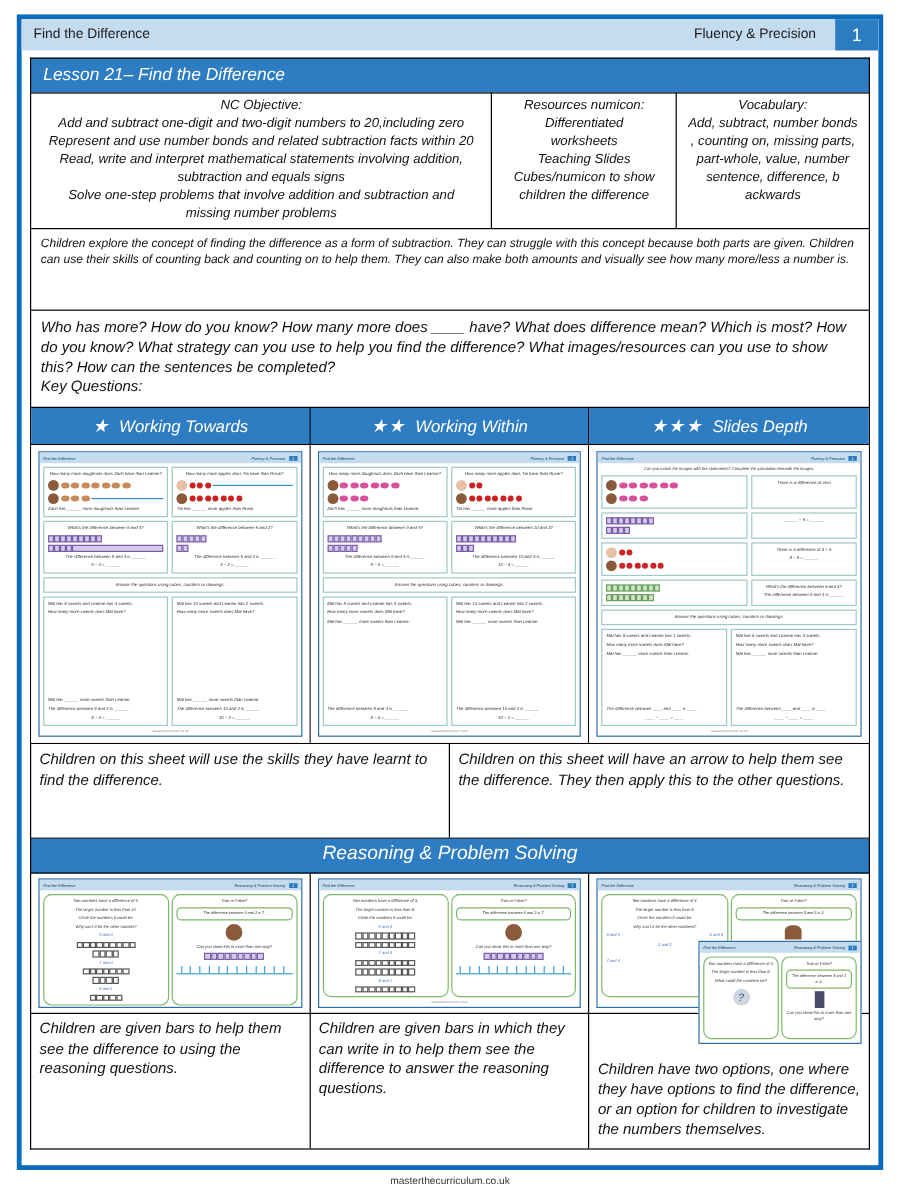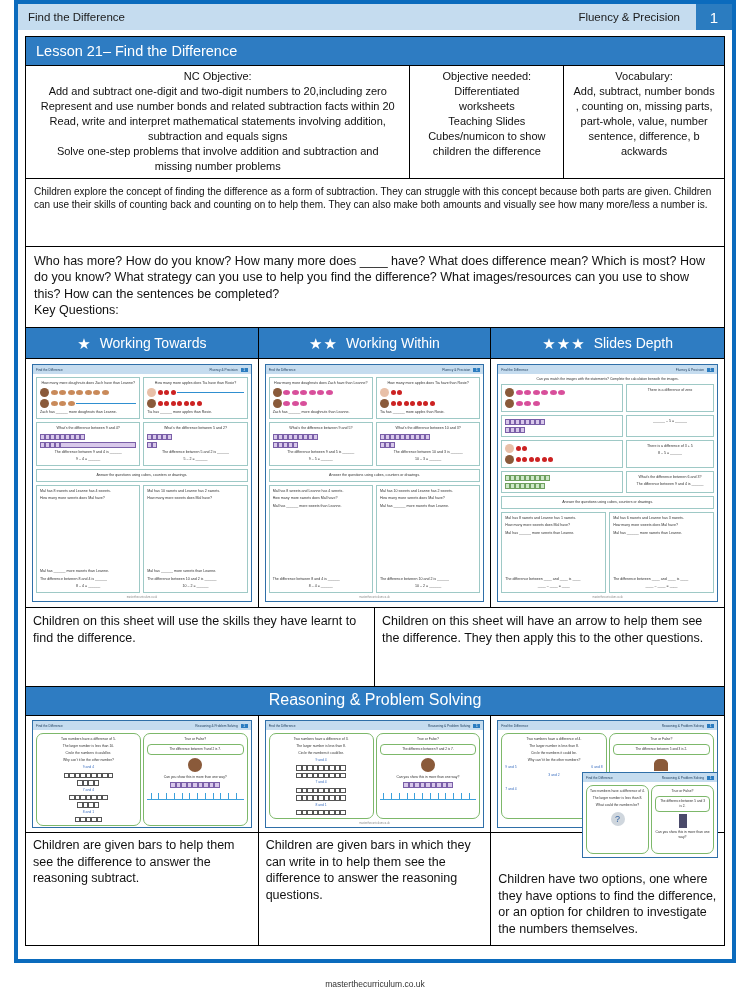--- a/index.html
+++ b/index.html
@@ -12,21 +12,21 @@
   .page {
     position: relative;
     width: 750px; height: 1000px;
     background: #ffffff;
     overflow: hidden;
   }
 
   
   .frame {
     position: absolute;
-    left: 14px; top: 0;
+    left: 14px; top: 12px;
     width: 722px; height: 963px;
     border: 4px solid #0b6bbd;
     background: #ffffff;
   }
 
   
   .topbar {
     position: relative;
     height: 26px;
     background: #c5dcef;
@@ -48,20 +48,21 @@
     width: 36px; height: 26px;
     background: #2b7cc0;
     color: #ffffff;
     font-size: 15px;
     display: flex; align-items: center; justify-content: center;
   }
 
   
   .content {
     padding: 6px 7px 0 7px;
+    font-style: italic;
   }
 
   .tbl {
     border-collapse: collapse;
     width: 100%;
     table-layout: fixed;
     text-align: center;
   }
   .tbl td, .tbl th {
     border: 1px solid #000;
@@ -315,21 +316,21 @@
           <td class="objbox" style="width:55%;">
             <p>NC Objective:</p>
             <p>Add and subtract one-digit and two-digit numbers to 20,including zero</p>
             <p>Represent and use number bonds and related subtraction facts within 20</p>
             <p>Read, write and interpret mathematical statements involving addition,</p>
             <p>subtraction and equals signs</p>
             <p>Solve one-step problems that involve addition and subtraction and</p>
             <p>missing number problems</p>
           </td>
           <td class="objbox" style="width:22%;">
-            <p>Objective needed:</p>
+            <p>Resources numicon:</p>
             <p>Differentiated</p>
             <p>worksheets</p>
             <p>Teaching Slides</p>
             <p>Cubes/numicon to show</p>
             <p>children the difference</p>
           </td>
           <td class="objbox" style="width:23%;">
             <p>Vocabulary:</p>
             <p>Add, subtract, number bonds</p>
             <p>, counting on, missing parts,</p>
@@ -1020,21 +1021,21 @@
                 <div class="speech">The difference between 5 and 3 is 2.</div>
                 <div class="person"></div>
                 <div>Can you show this in more than one way?</div>
               </div>
             </div>
           </div>
         </div>
       </div>
 
       <div class="rps-desc-row">
-        <div class="rps-desc-cell">Children are given bars to help them    see the difference to answer the           reasoning subtract.</div>
+        <div class="rps-desc-cell">Children are given bars to help them    see the difference to using the           reasoning questions.</div>
         <div class="rps-desc-cell">Children are given bars in which they can write in to help them see the difference to answer the reasoning questions.</div>
         <div class="rps-desc-cell shift">Children have two options, one where they have options to find the difference, or an option for children to investigate  the numbers themselves.</div>
       </div>
 
     </div>
   </div>
 
   <div class="footer">masterthecurriculum.co.uk</div>
 </div>
 

